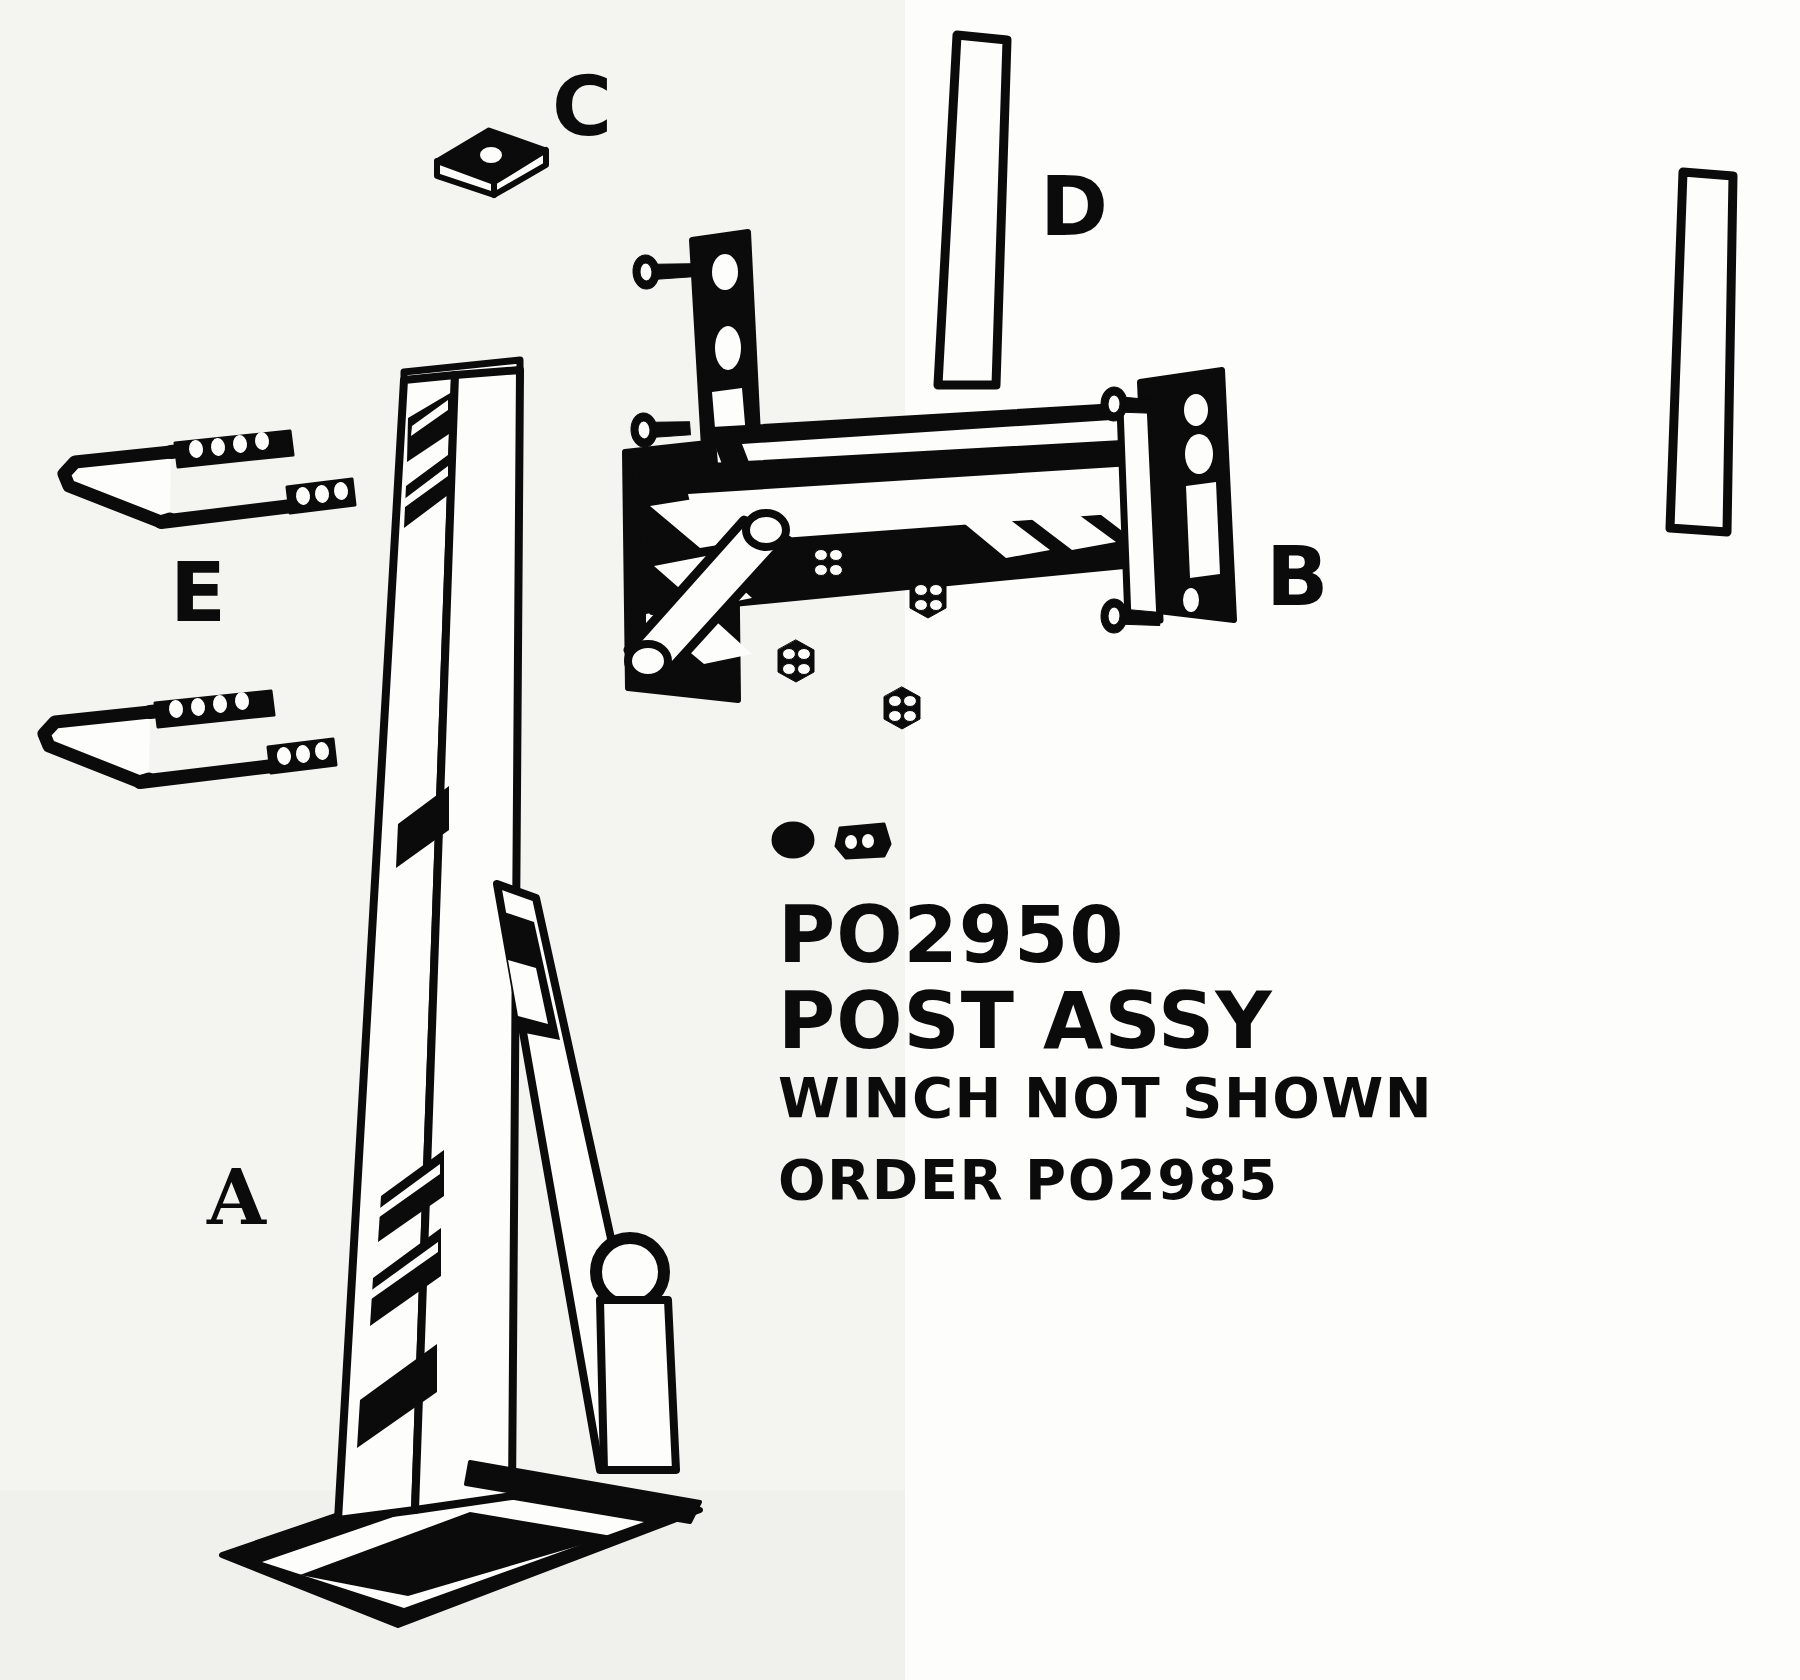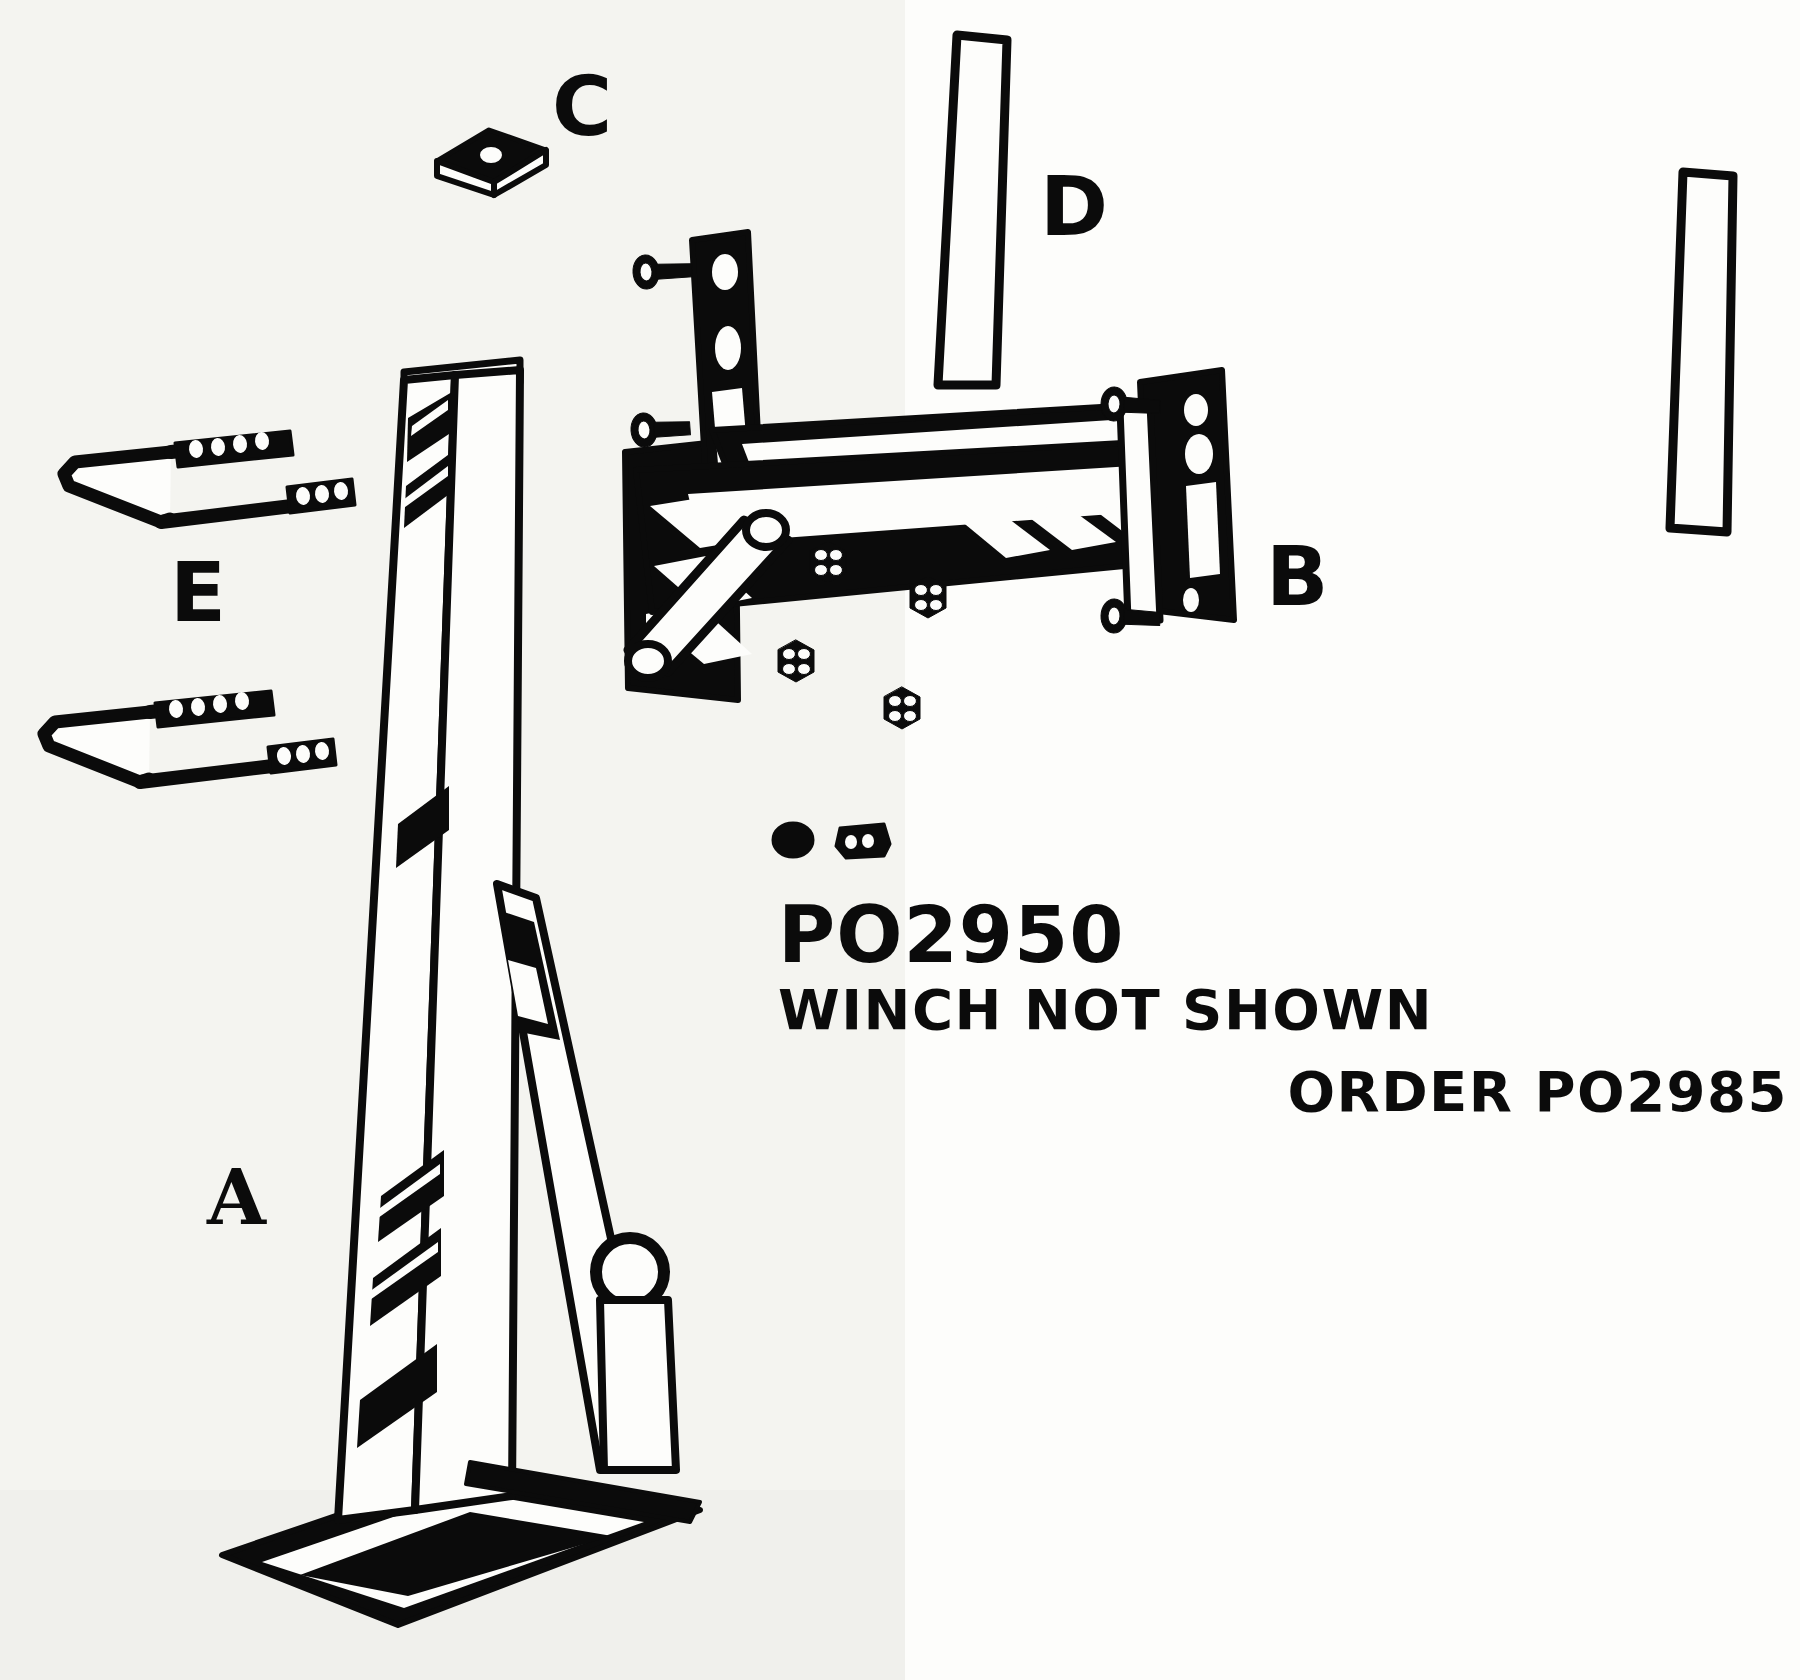--- a/index.html
+++ b/index.html
@@ -44,21 +44,21 @@
     font-family: "DejaVu Sans", sans-serif;
     font-weight: bold;
     letter-spacing: 1px;
     white-space: nowrap;
     line-height: 1.0;
   }
   #cap-code   { font-size: 78px; margin-bottom: 8px; }
   #cap-name1  { font-size: 78px; margin-bottom: 6px; }
   #cap-name2  { font-size: 78px; margin-bottom: 10px; }
   #cap-note   { font-size: 56px; margin-bottom: 26px; letter-spacing: 1.5px;}
-  #cap-order  { font-size: 56px; letter-spacing: 1.5px; text-align: right;}
+  #cap-order  { font-size: 56px; letter-spacing: 1.5px;}
 
   
   .callout {
     position: absolute;
     font-family: "DejaVu Sans", sans-serif;
     font-weight: bold;
     color: #0b0b0b;
     line-height: 1;
     user-select: none;
   }
@@ -285,17 +285,18 @@
   </svg>
 
   <div class="callout" id="lbl-A">A</div>
   <div class="callout" id="lbl-B">B</div>
   <div class="callout" id="lbl-C">C</div>
   <div class="callout" id="lbl-D">D</div>
   <div class="callout" id="lbl-E">E</div>
 
   <div id="caption">
     <div class="cap-line" id="cap-code">PO2950</div>
+    <div class="cap-line" id="cap-name2">POST ASSY</div>
     <div class="cap-line" id="cap-note">WINCH NOT SHOWN</div>
     <div class="cap-line" id="cap-order">ORDER PO2985</div>
   </div>
 
 </div>
 
 </body></html>

